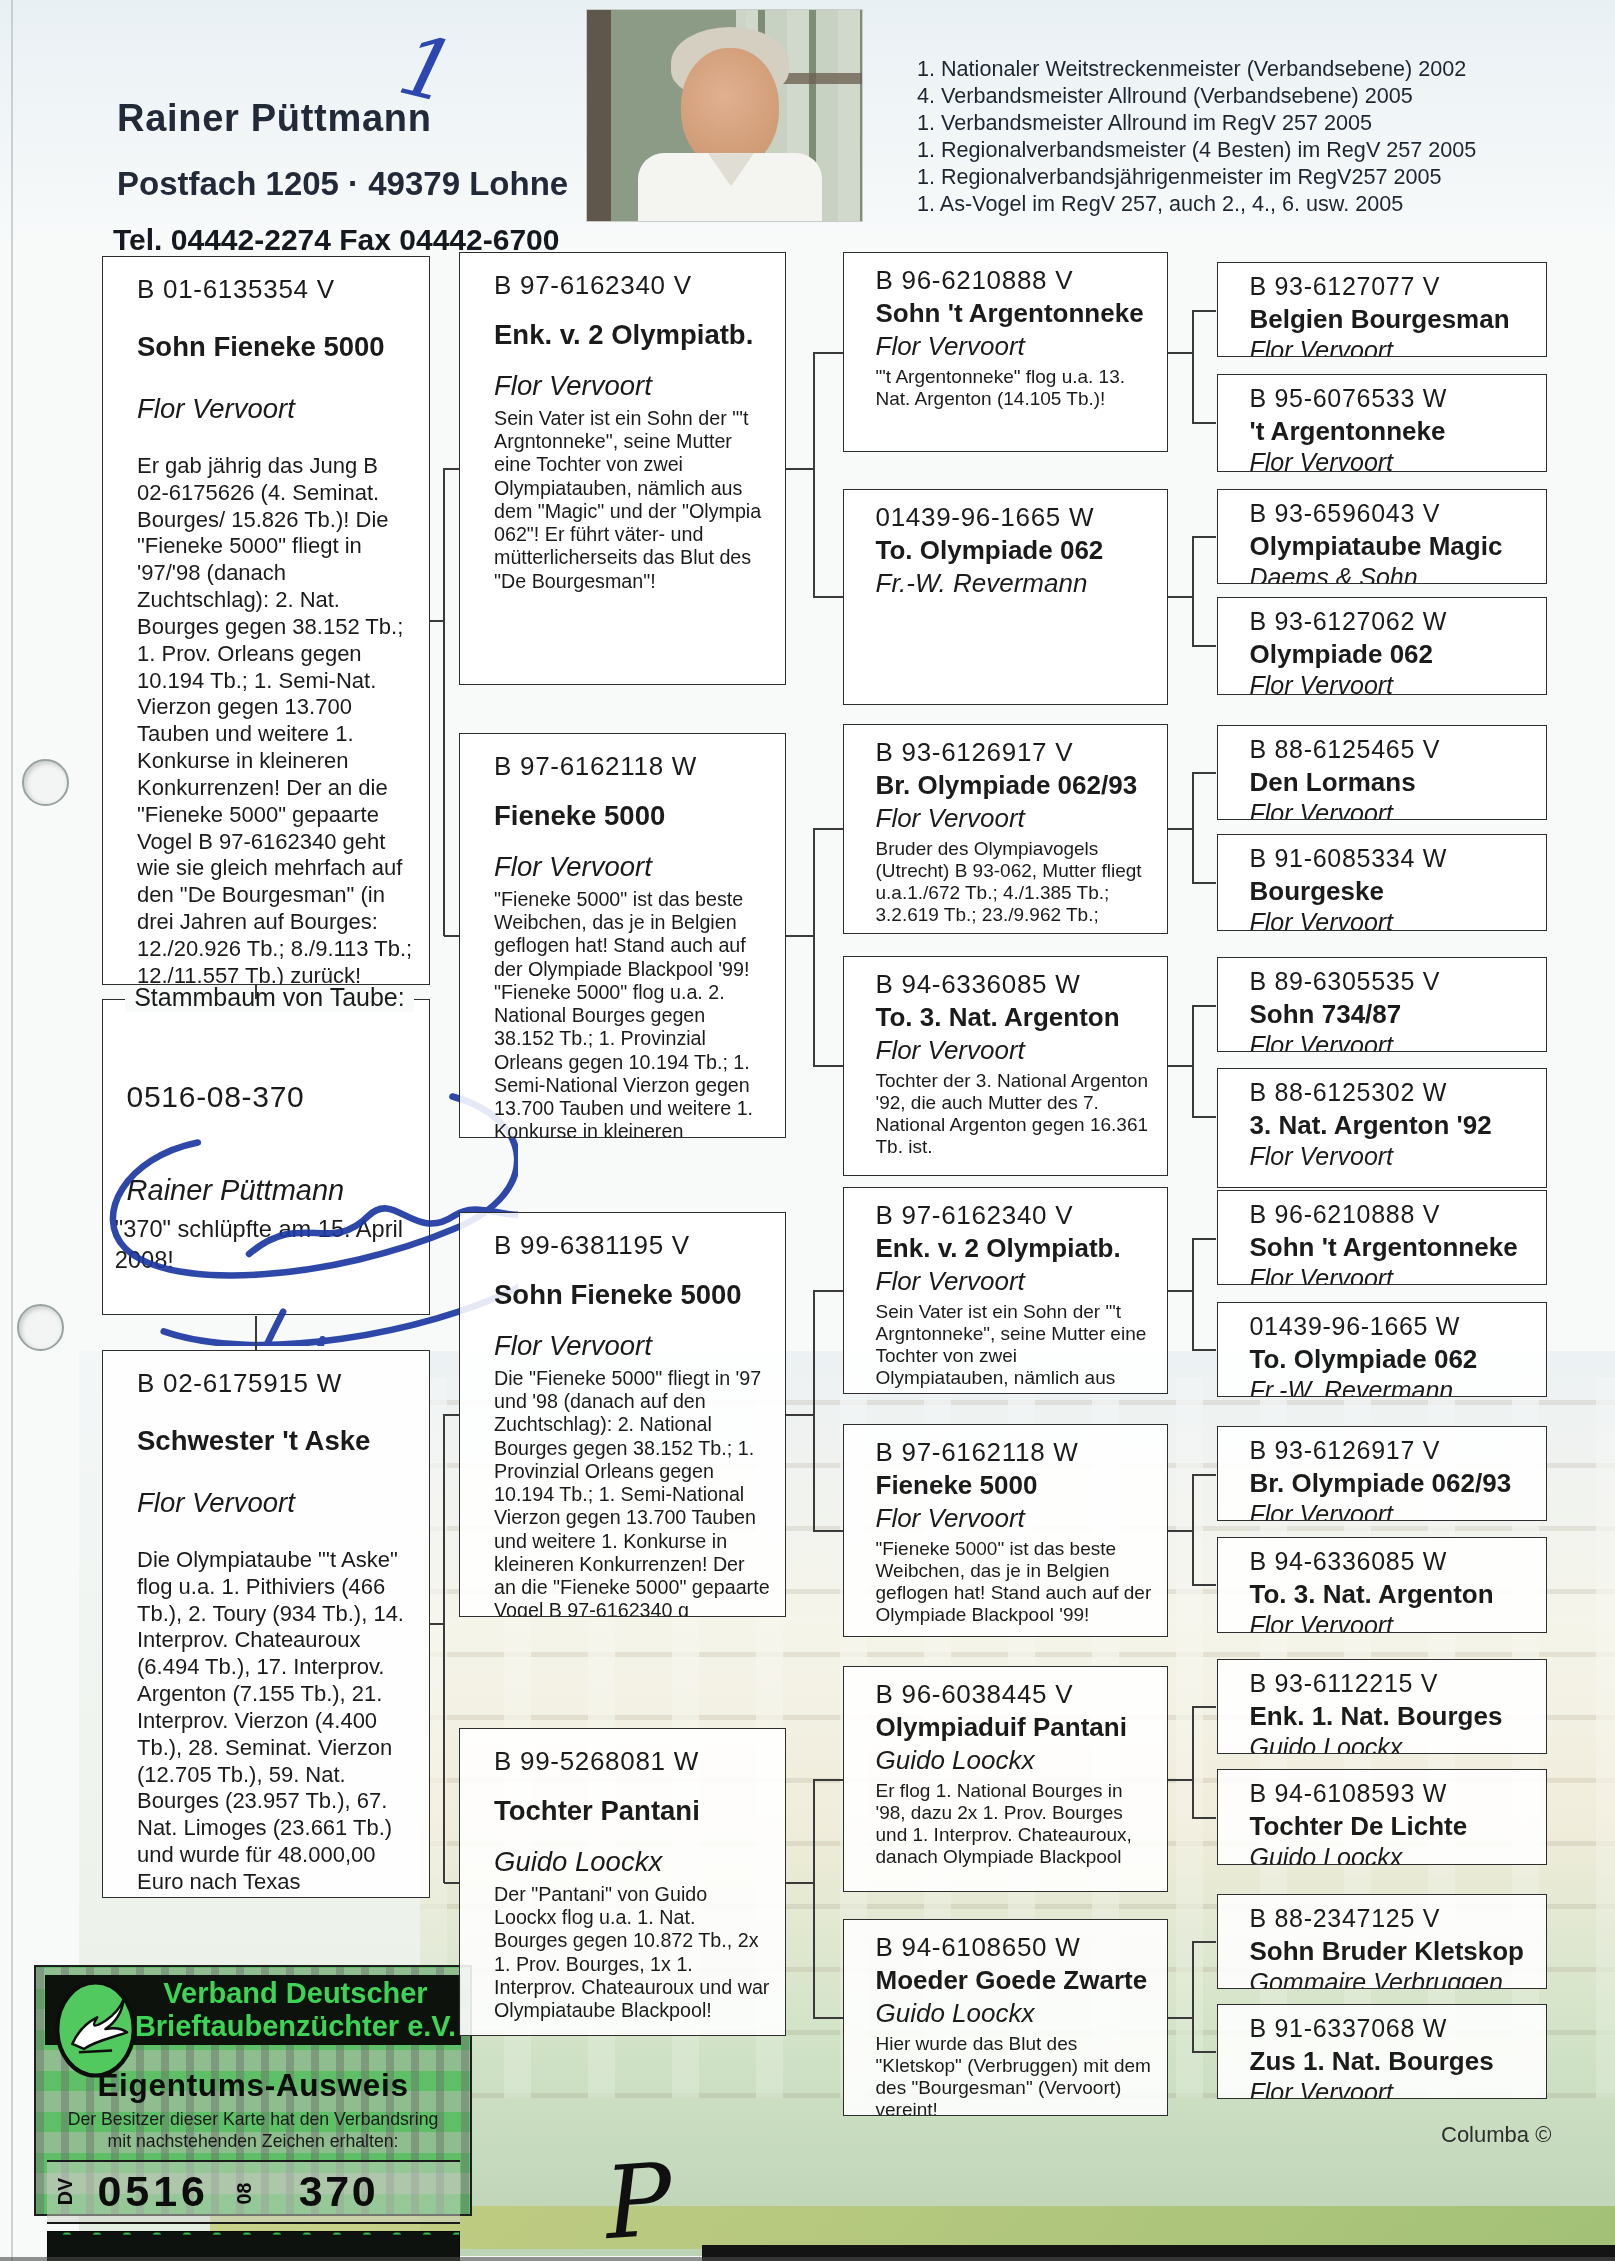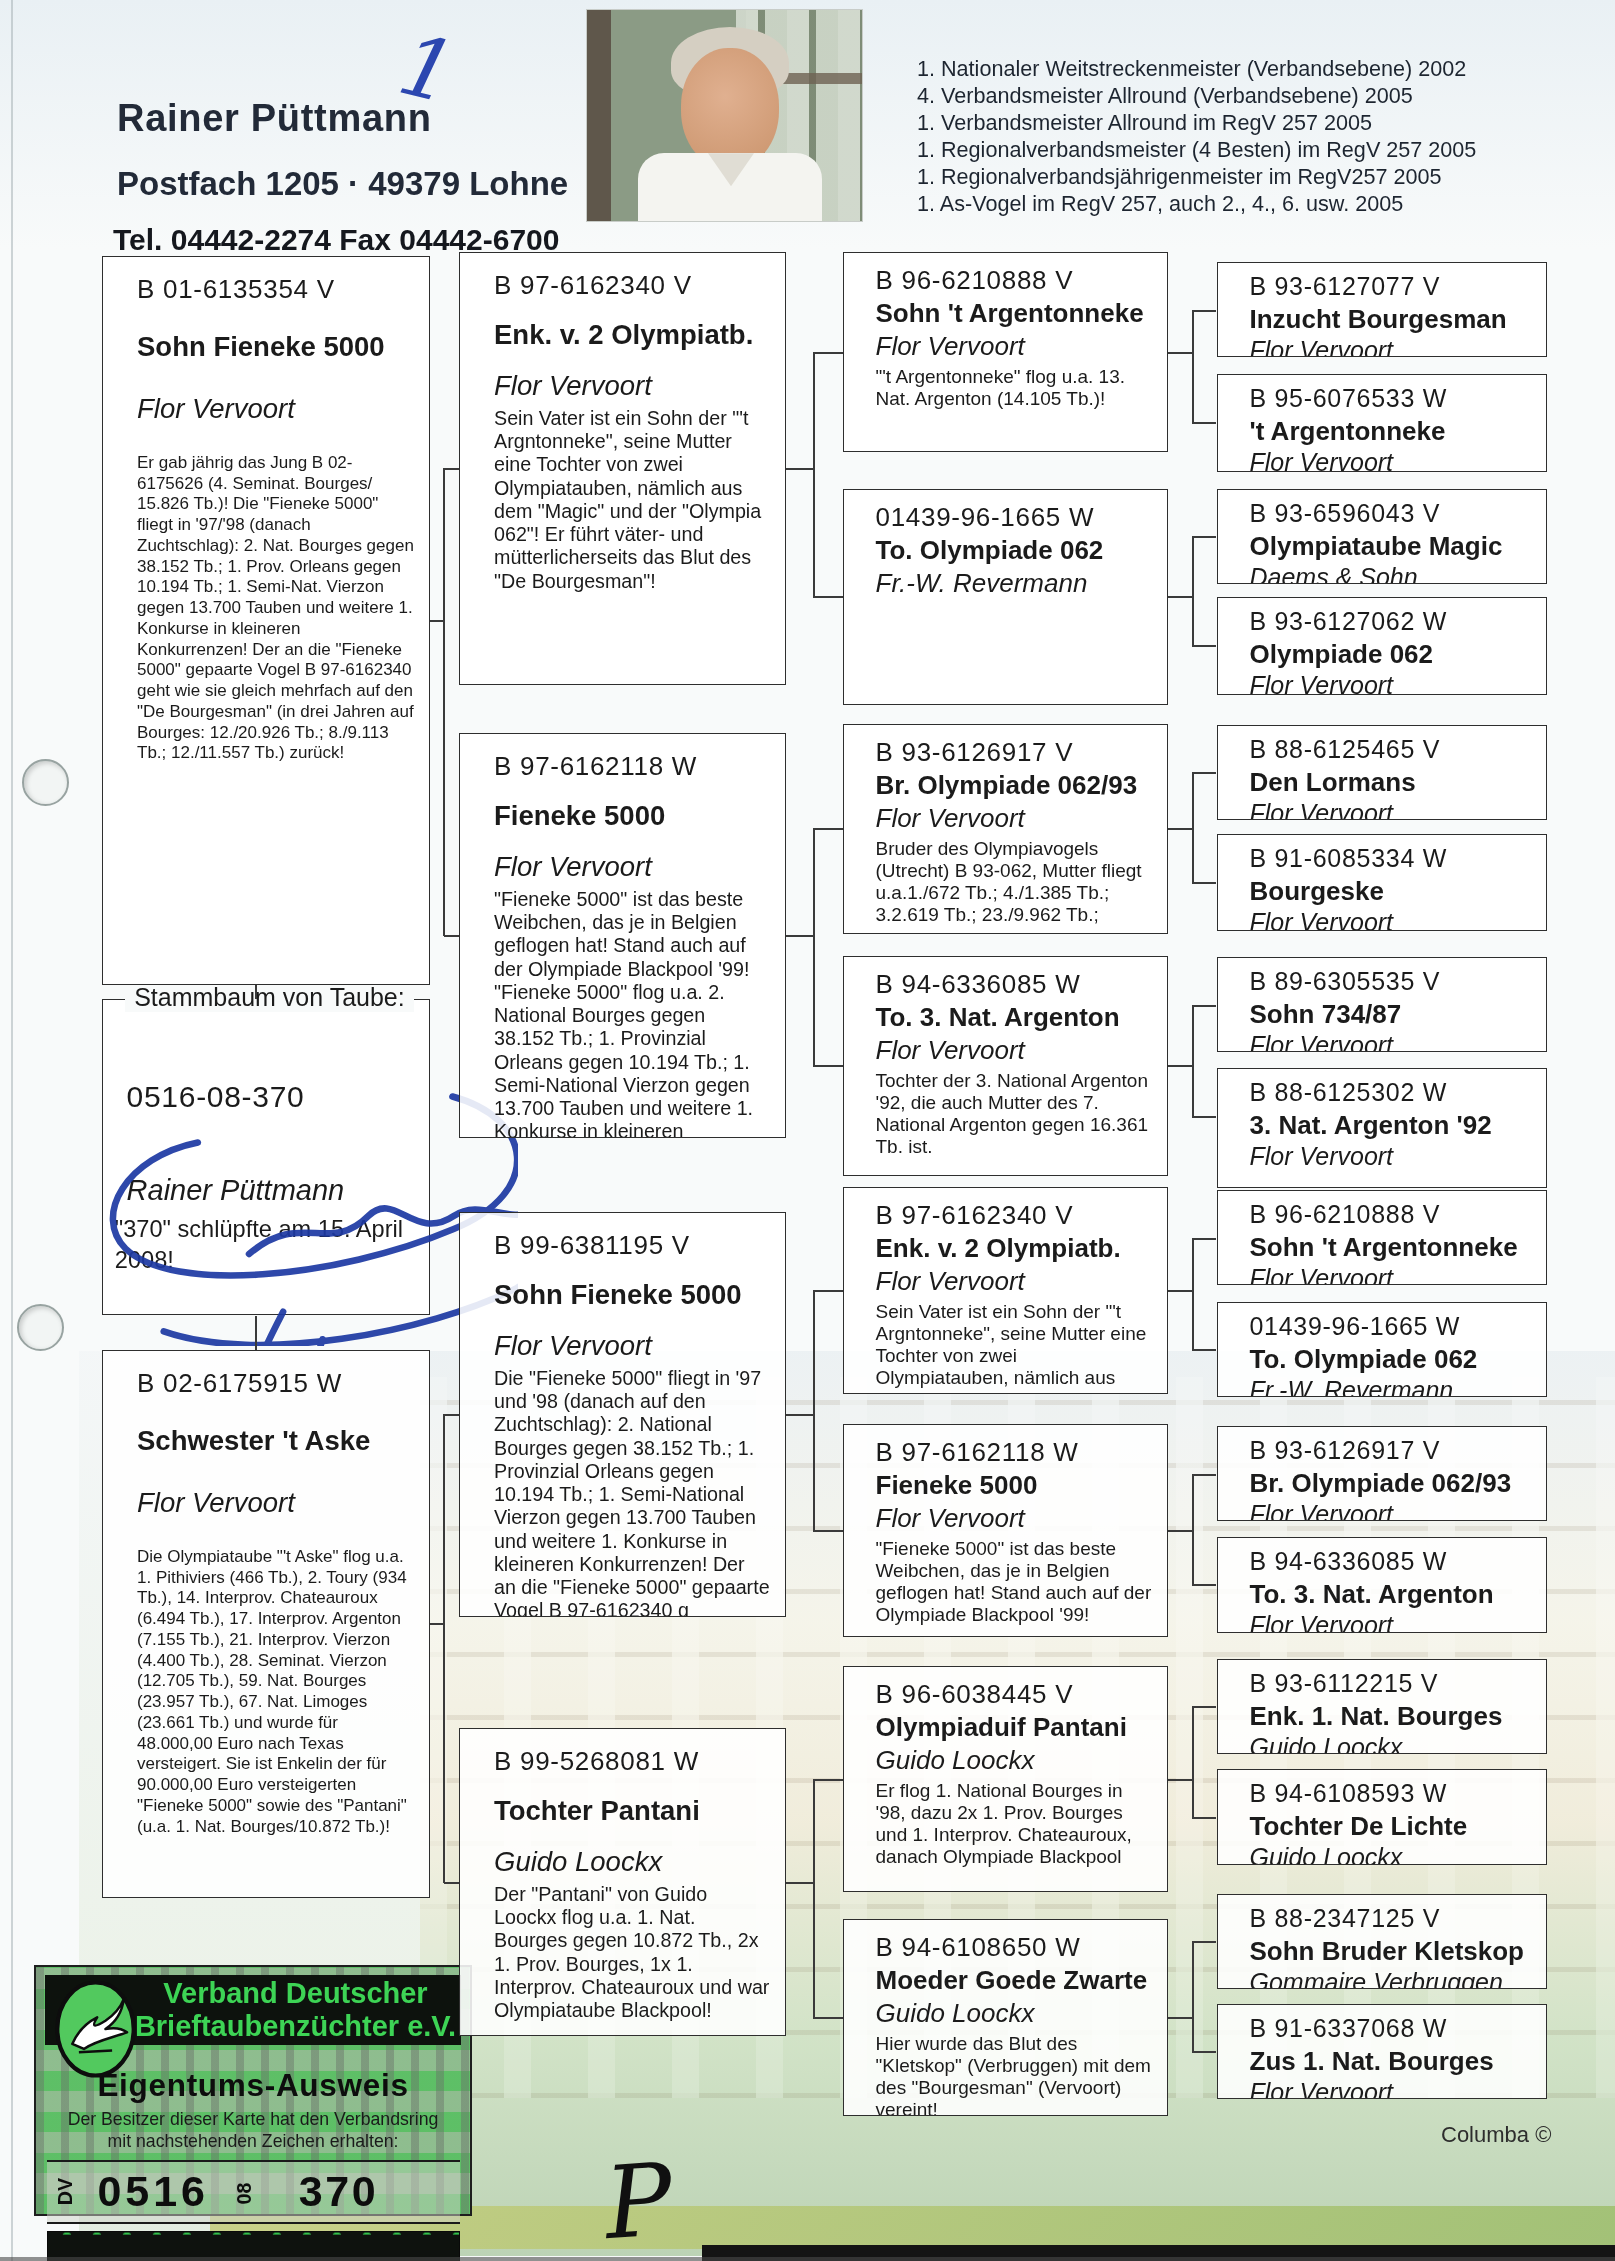--- a/index.html
+++ b/index.html
@@ -41,21 +41,21 @@
   .photo-shirt{position:absolute;left:51px;top:143px;width:184px;height:72px;border-radius:26px 26px 0 0;background:#f4f4f0;}
   .photo-collar{position:absolute;left:121px;top:143px;width:46px;height:33px;background:#e0ddd4;clip-path:polygon(0 0,100% 0,50% 100%);}
   
   .pbox{background:rgba(255,255,255,.88);border:1.3px solid #2e2e2e;box-sizing:border-box;
         padding:17px 14.4px 11.8px 34px;overflow:hidden;position:absolute;}
   .pid{font-size:26px;letter-spacing:0.7px;}
   .pname{font-size:27.5px;font-weight:bold;}
   .pbreeder{font-size:27.5px;font-style:italic;}
   .ptext{font-size:20.3px;line-height:1.2;}
   .gen1 .pid{margin-bottom:26px}.gen1 .pname{margin-bottom:30px}.gen1 .pbreeder{margin-bottom:13px}
-  .gen1 .ptext{font-size:17px;line-height:1.22;margin-top:28px;}
+  .gen1 .ptext{font-size:22px;line-height:1.22;margin-top:28px;}
   .gen2 .pid{margin-bottom:18.4px}.gen2 .pname{margin-bottom:18.4px}.gen2 .pbreeder{margin-bottom:5.2px}
   .gen2 .ptext{font-size:19.7px;line-height:1.18;}
   .gen3{padding-top:11.8px;padding-left:31.5px;}
   .gen3 .pid{margin-bottom:2.6px}.gen3 .pname{font-size:26px;margin-bottom:1.3px}.gen3 .pbreeder{font-size:26px;margin-bottom:3.9px}
   .gen3 .ptext{font-size:19px;line-height:1.16;}
   .gen4{padding-top:9.2px;padding-left:31.5px;}
   .gen4 .pid{font-size:25px;margin-bottom:2.6px}.gen4 .pname{font-size:26px;margin-bottom:1.3px}.gen4 .pbreeder{font-size:25px;}
   
   .subject-box{left:102px;top:999px;width:328px;height:316px;border:1.3px solid #2e2e2e;
                background:rgba(255,255,255,.9);box-sizing:border-box;}
@@ -251,21 +251,21 @@
       <div class="ptext">Er flog 1. National Bourges in '98, dazu 2x 1. Prov. Bourges und 1. Interprov. Chateauroux, danach Olympiade Blackpool</div>
     </div>
     <div class="pbox gen3" style="left: 843px; top: 1919px; width: 325px; height: 197px;">
       <div class="pid">B 94-6108650 W</div>
       <div class="pname">Moeder Goede Zwarte</div>
       <div class="pbreeder">Guido Loockx</div>
       <div class="ptext">Hier wurde das Blut des "Kletskop" (Verbruggen) mit dem des "Bourgesman" (Vervoort) vereint!</div>
     </div>
     <div class="pbox gen4" style="left: 1217px; top: 262px; width: 330px; height: 95px;">
       <div class="pid">B 93-6127077 V</div>
-      <div class="pname">Inzucht Bourgesman</div>
+      <div class="pname">Belgien Bourgesman</div>
       <div class="pbreeder">Flor Vervoort</div>
     </div>
     <div class="pbox gen4" style="left: 1217px; top: 374px; width: 330px; height: 98px;">
       <div class="pid">B 95-6076533 W</div>
       <div class="pname">'t Argentonneke</div>
       <div class="pbreeder">Flor Vervoort</div>
     </div>
     <div class="pbox gen4" style="left: 1217px; top: 489px; width: 330px; height: 95px;">
       <div class="pid">B 93-6596043 V</div>
       <div class="pname">Olympiataube Magic</div>

